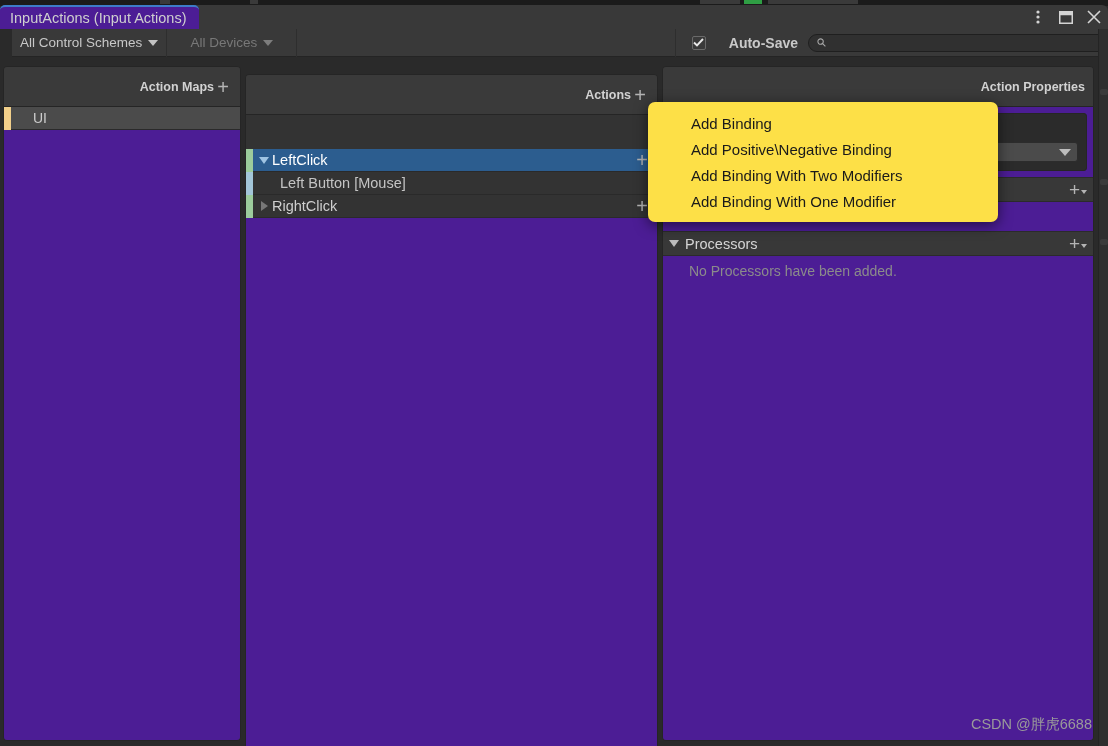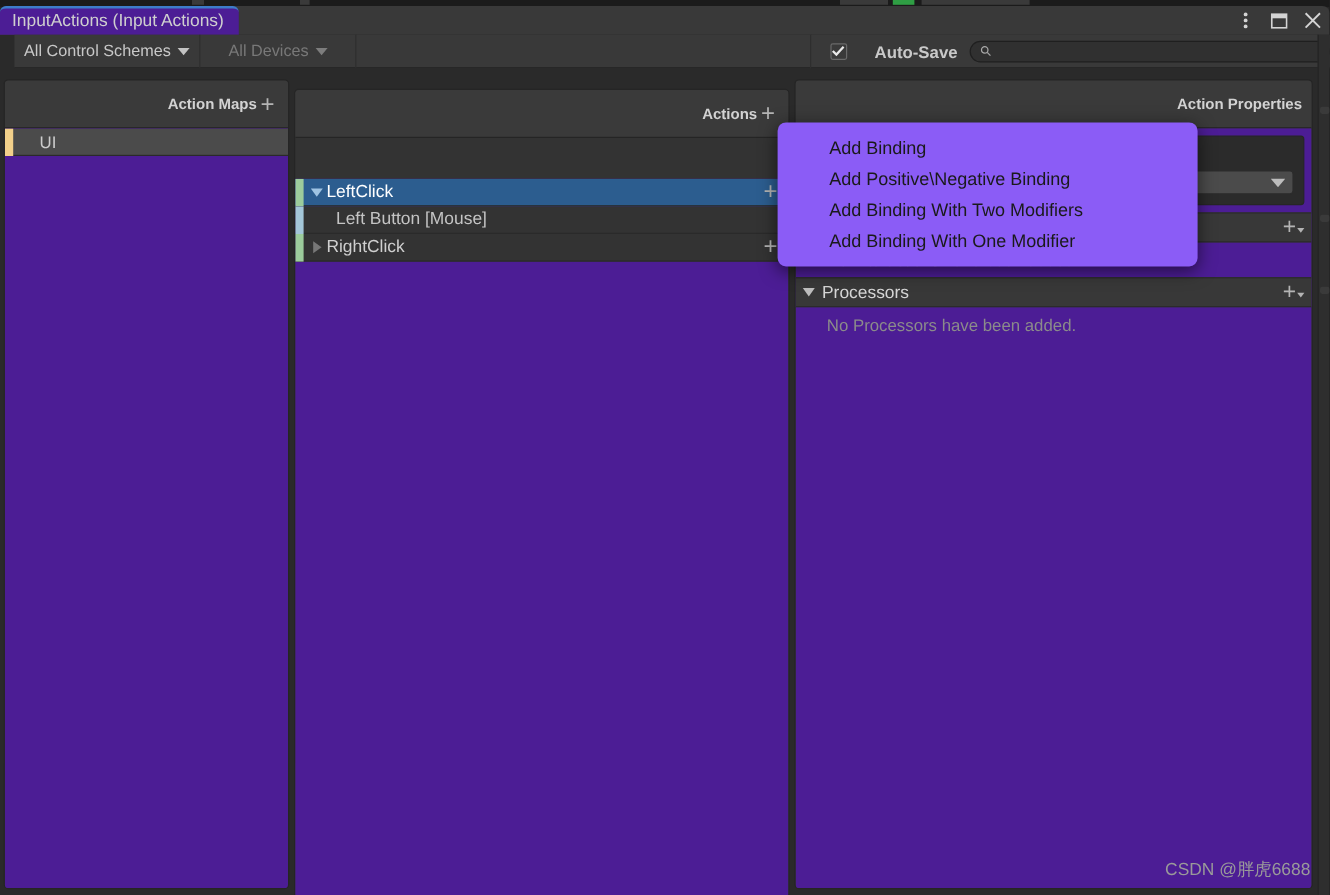--- a/index.html
+++ b/index.html
@@ -162,21 +162,21 @@
   .plus-dd { display:flex; align-items:flex-end; color:#b4b4b4; }
   .plus-dd .p { font-size:19px; line-height:14px; font-weight:300; }
   .plus-dd .c { width:0;height:0;border-left:3px solid transparent;
                 border-right:3px solid transparent;border-top:4px solid #b4b4b4;
                 margin:0 0 3px 1px; }
   .sec-empty { color:#8b8b8b; font-size:14px; padding:7px 0 0 26px; }
 
   
   .ctx-menu {
     position:absolute; left:648px; top:102px; width:350px;
-    background:#8b5cf6; border-radius:7px;
+    background:#fde047; border-radius:7px;
     box-shadow:0 3px 14px rgba(0,0,0,.55);
     padding:8px 0; z-index:50;
   }
   .ctx-item {
     height:26px; display:flex; align-items:center;
     padding-left:43px; color:#1a1a1a; font-size:15px; white-space:nowrap;
   }
 
   
   .watermark {

